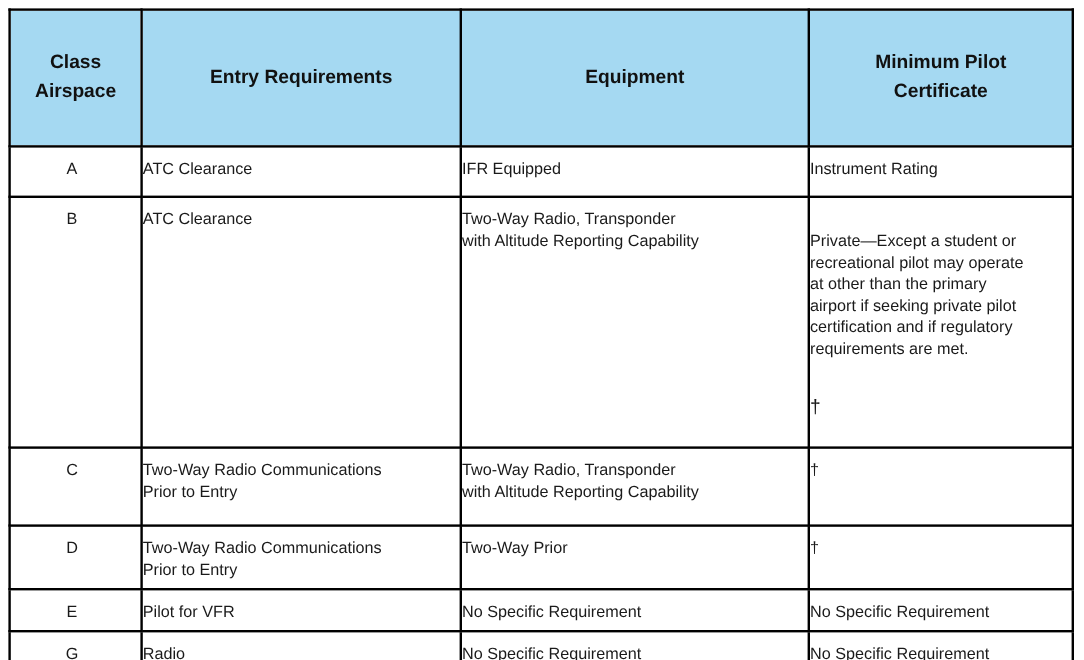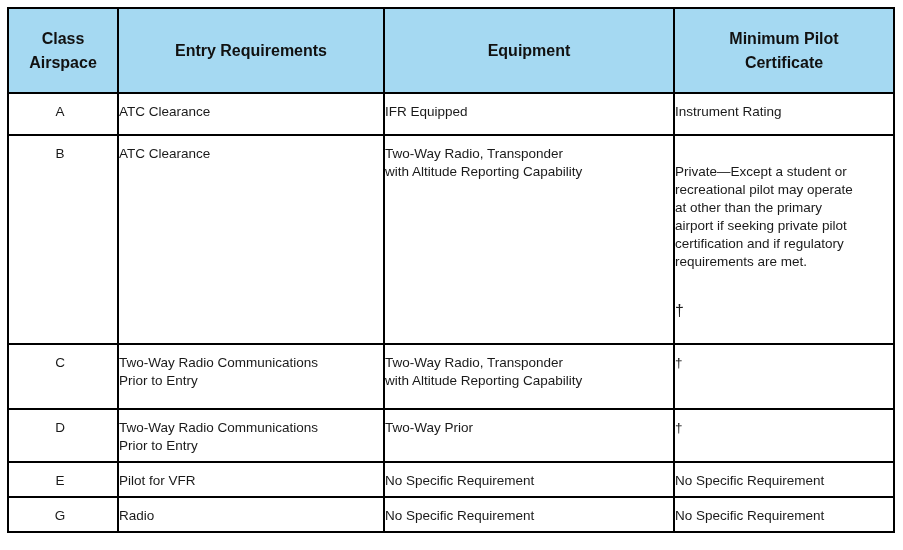--- a/index.html
+++ b/index.html
@@ -65,21 +65,21 @@
 <div class="page">
 
   <table class="airspace">
     <colgroup>
       <col style="width:110px">
       <col style="width:266px">
       <col style="width:290px">
       <col style="width:220px">
     </colgroup>
     <thead>
-      <tr style="height:85px">
+      <tr style="height:114px">
         <th>Class
 Airspace</th>
         <th>Entry Requirements</th>
         <th>Equipment</th>
         <th>Minimum Pilot
 Certificate</th>
       </tr>
     </thead>
     <tbody>
       <tr style="height:42px">

